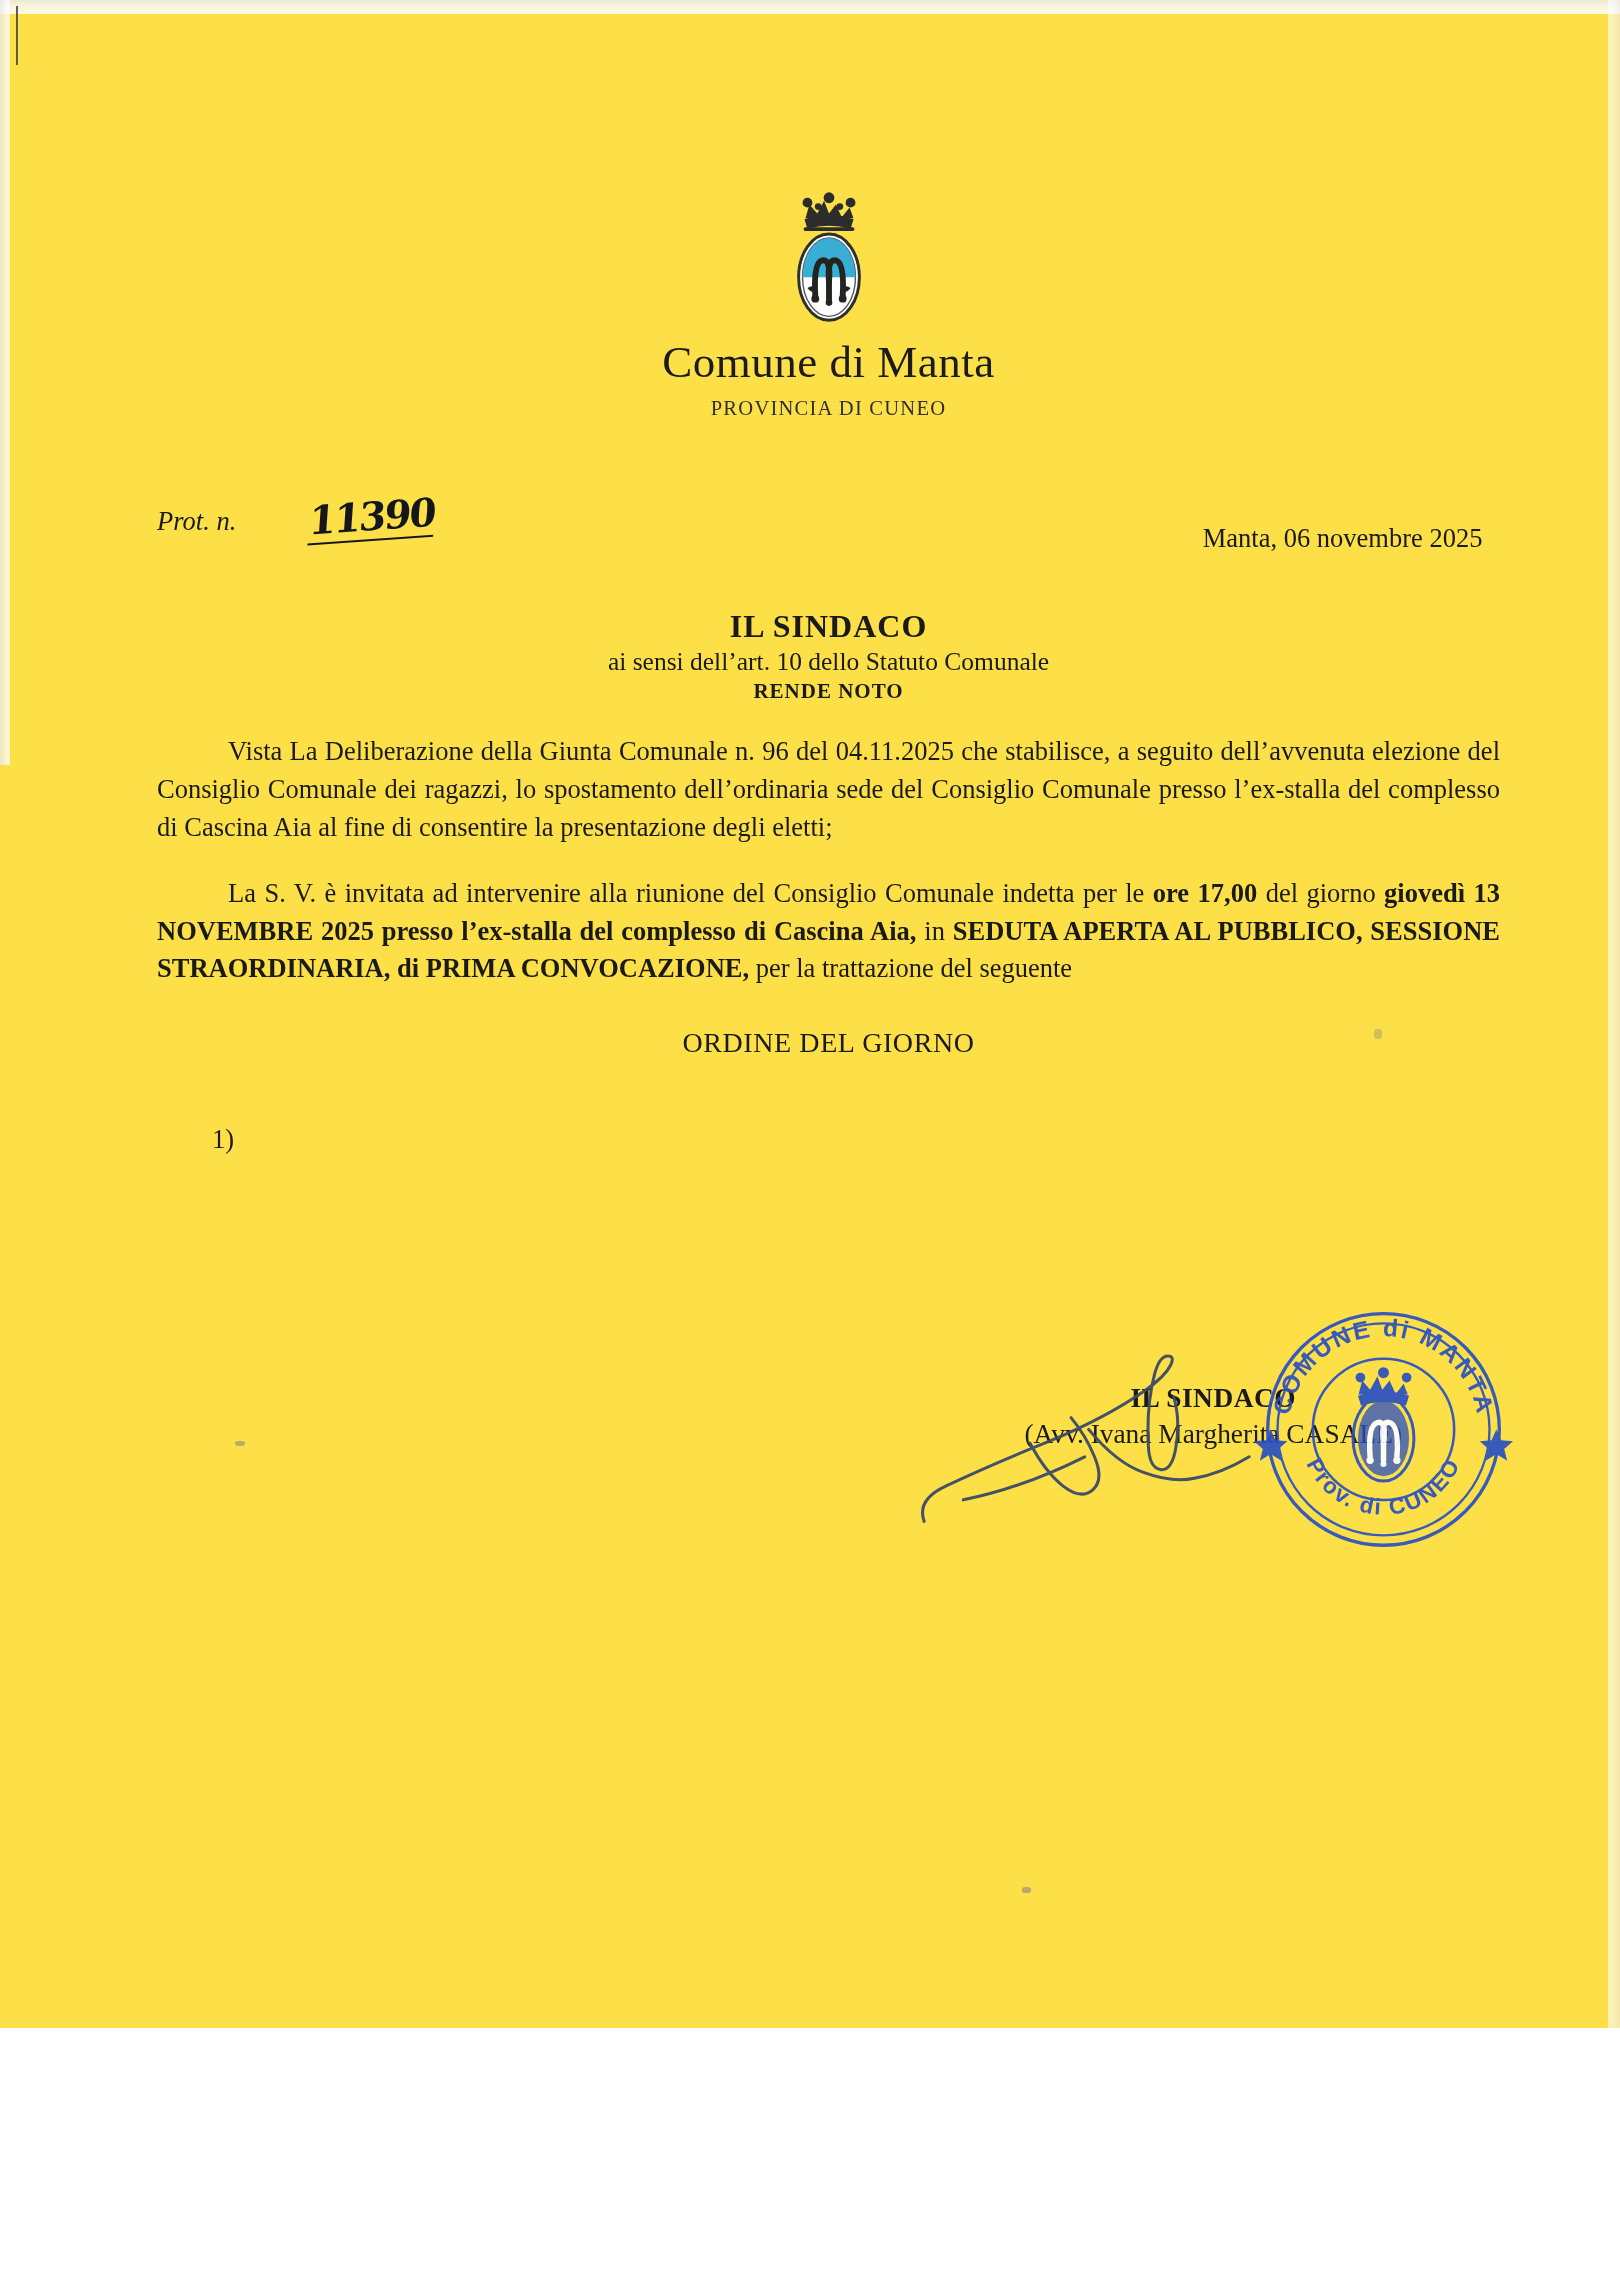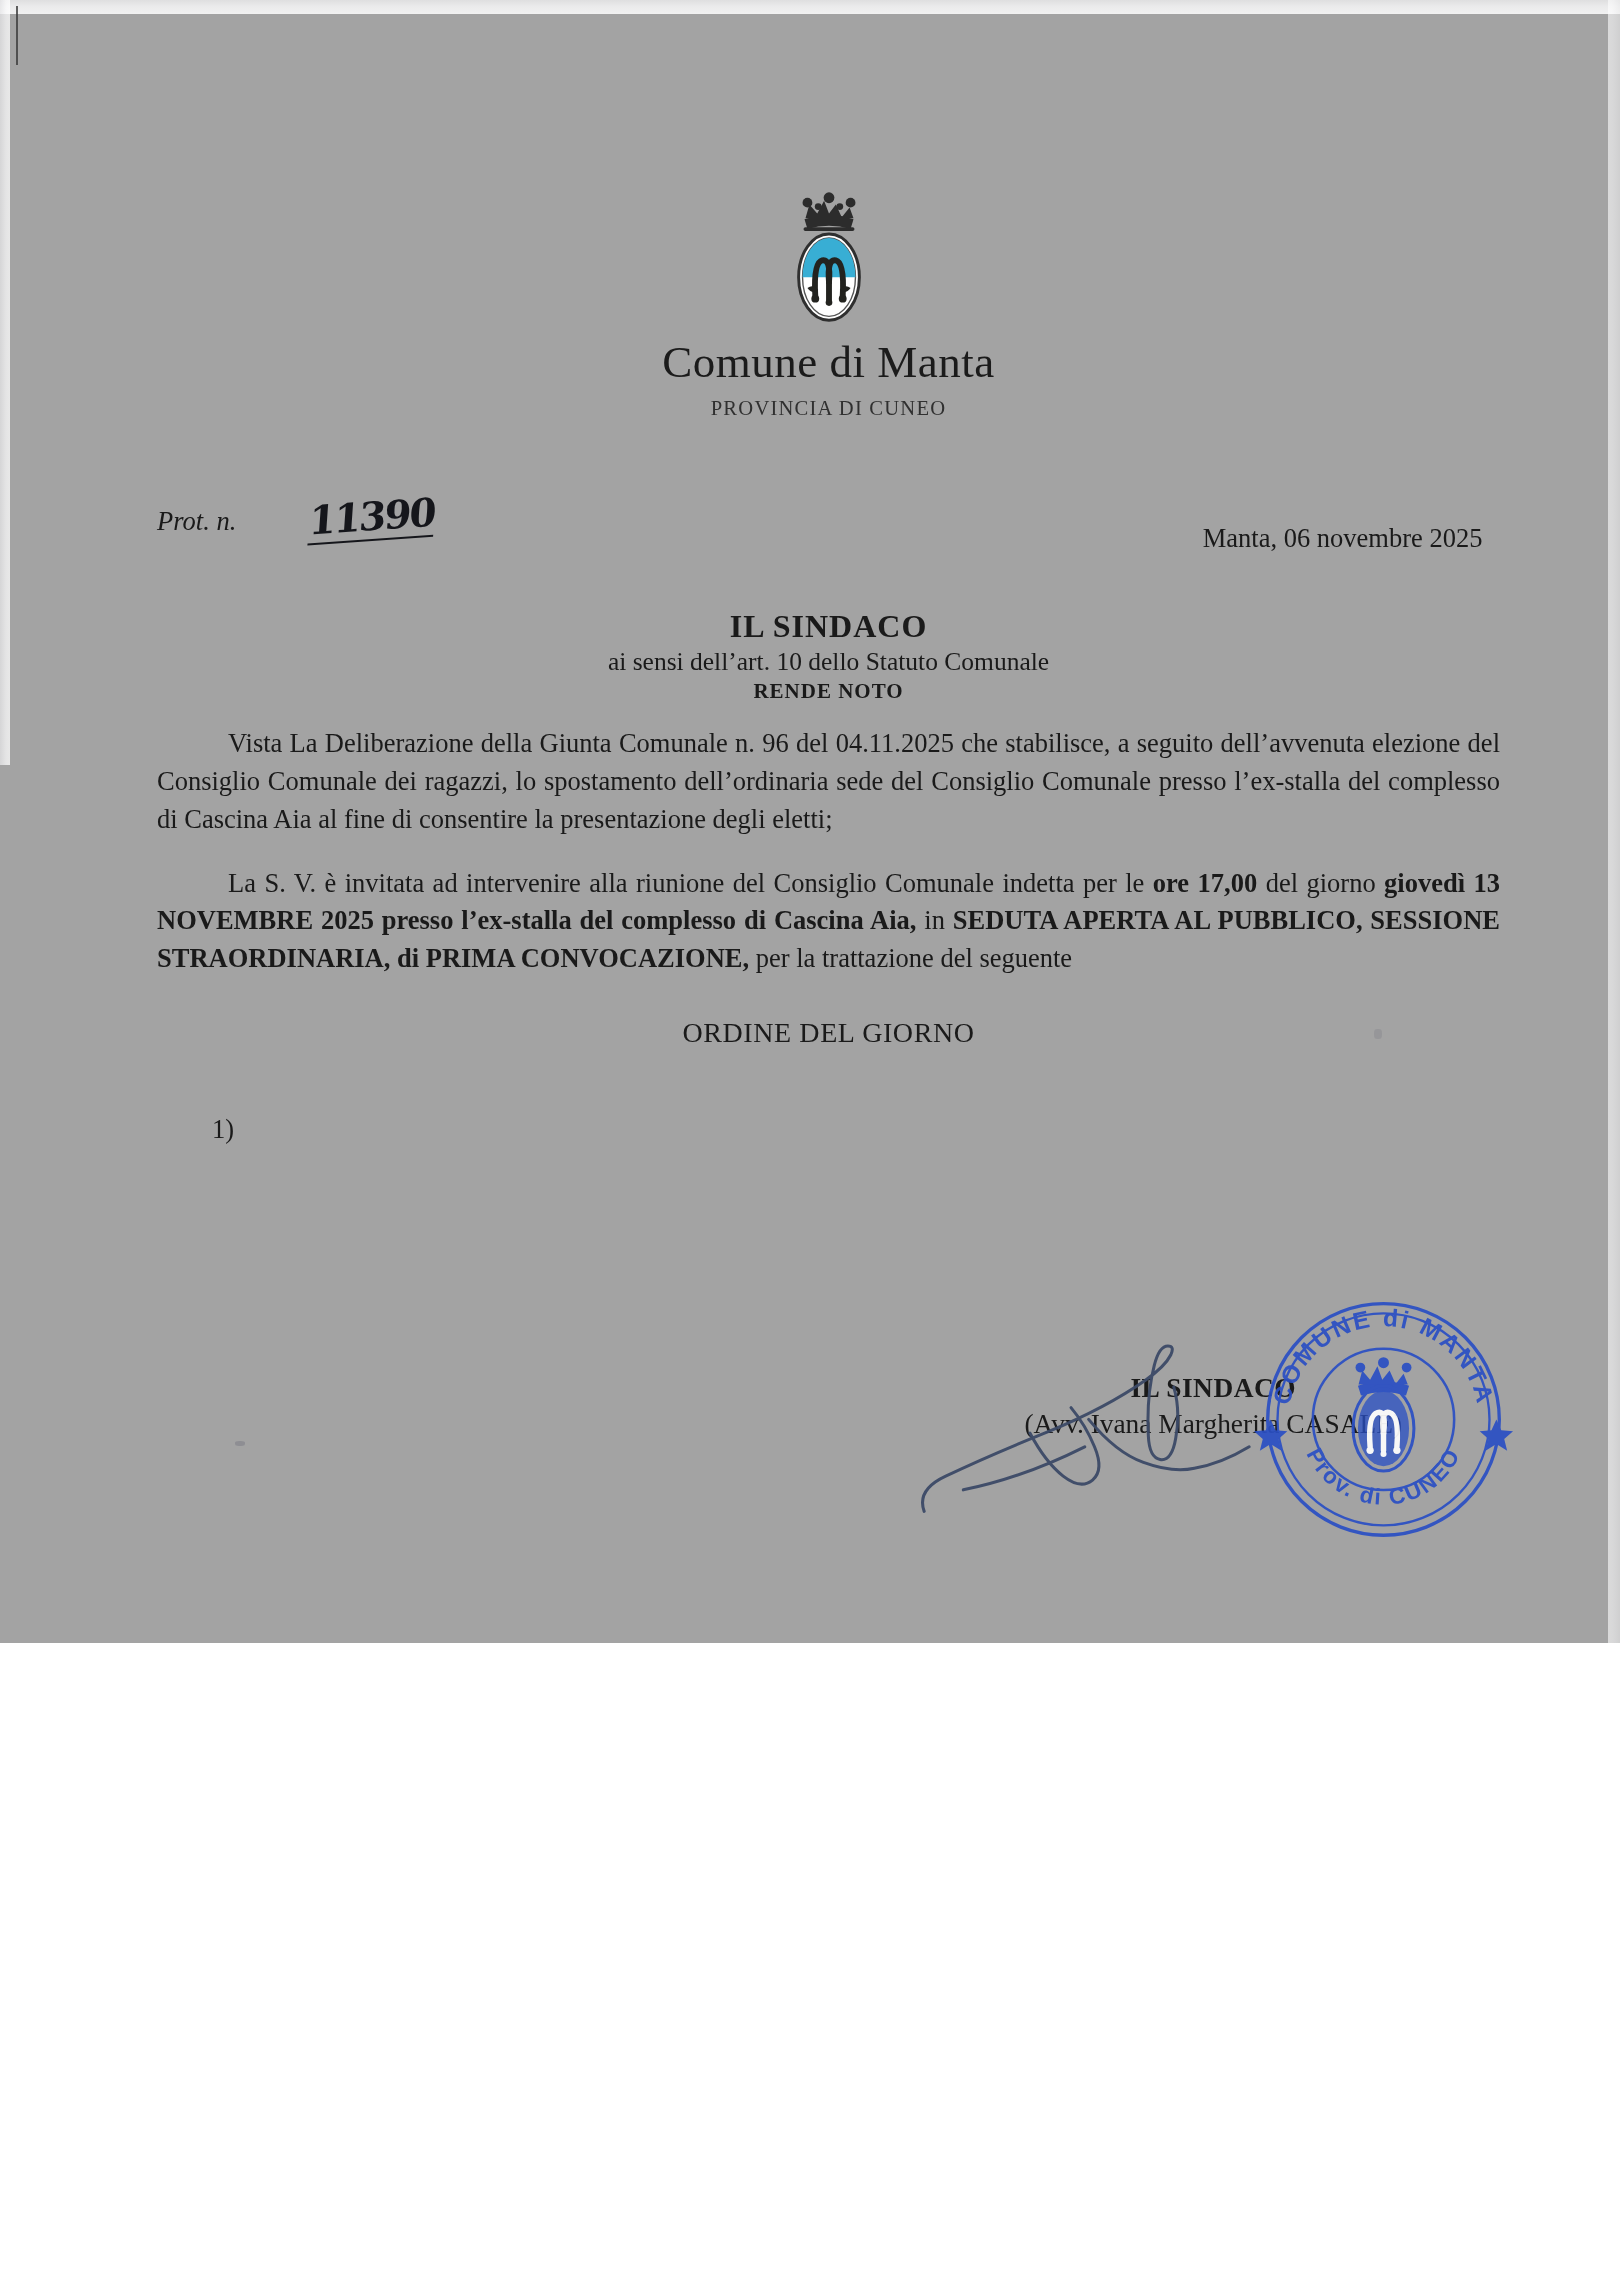--- a/index.html
+++ b/index.html
@@ -7,22 +7,22 @@
     padding: 0;
     background: #ffffff;
   }
   body {
     font-family: "Liberation Serif", "DejaVu Serif", serif;
     color: #1a1a1a;
   }
   #page {
     position: relative;
     width: 1620px;
-    height: 1643px;
-    background: #a3a3a3;
+    height: 2028px;
+    background: #fde047;
     overflow: hidden;
   }
   
   .scan-edge-top {
     position: absolute;
     top: 0; left: 0; right: 0; height: 13.7px;
     background: linear-gradient(to bottom, #e9e9ea 0%, #f7f7f8 45%, #ffffff 100%);
     opacity: .85;
   }
   .scan-edge-left {
@@ -132,21 +132,21 @@
     letter-spacing: 1px;
     margin-top: 2px;
   }
 
   
   .para {
     font-size: 26.5px;
     line-height: 1.42;
     text-align: justify;
     text-indent: 71px;
-    margin-top: 21px;
+    margin-top: 29px;
   }
   b { font-weight: 700; }
 
   .odg {
     text-align: center;
     font-size: 28px;
     margin-top: 39px;
     letter-spacing: 0.6px;
   }
   .agenda {

